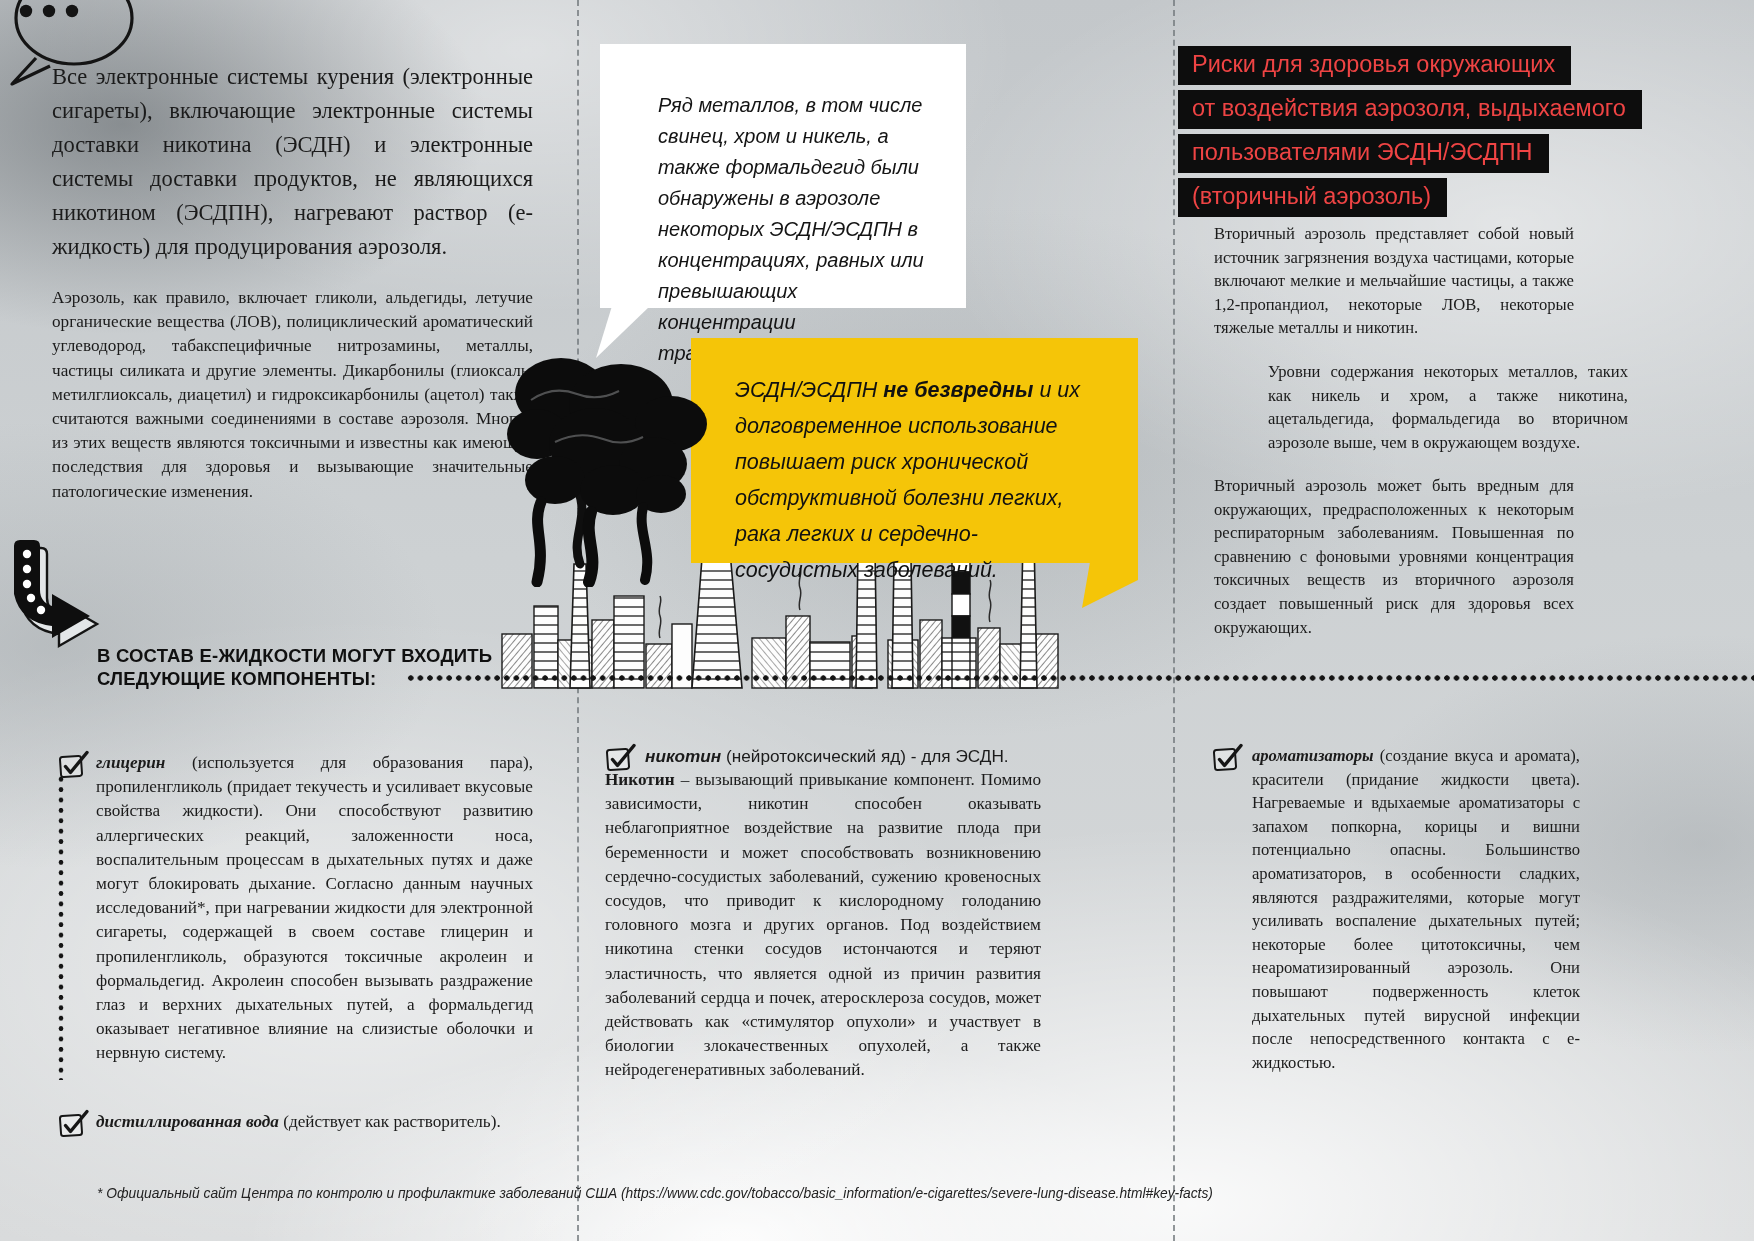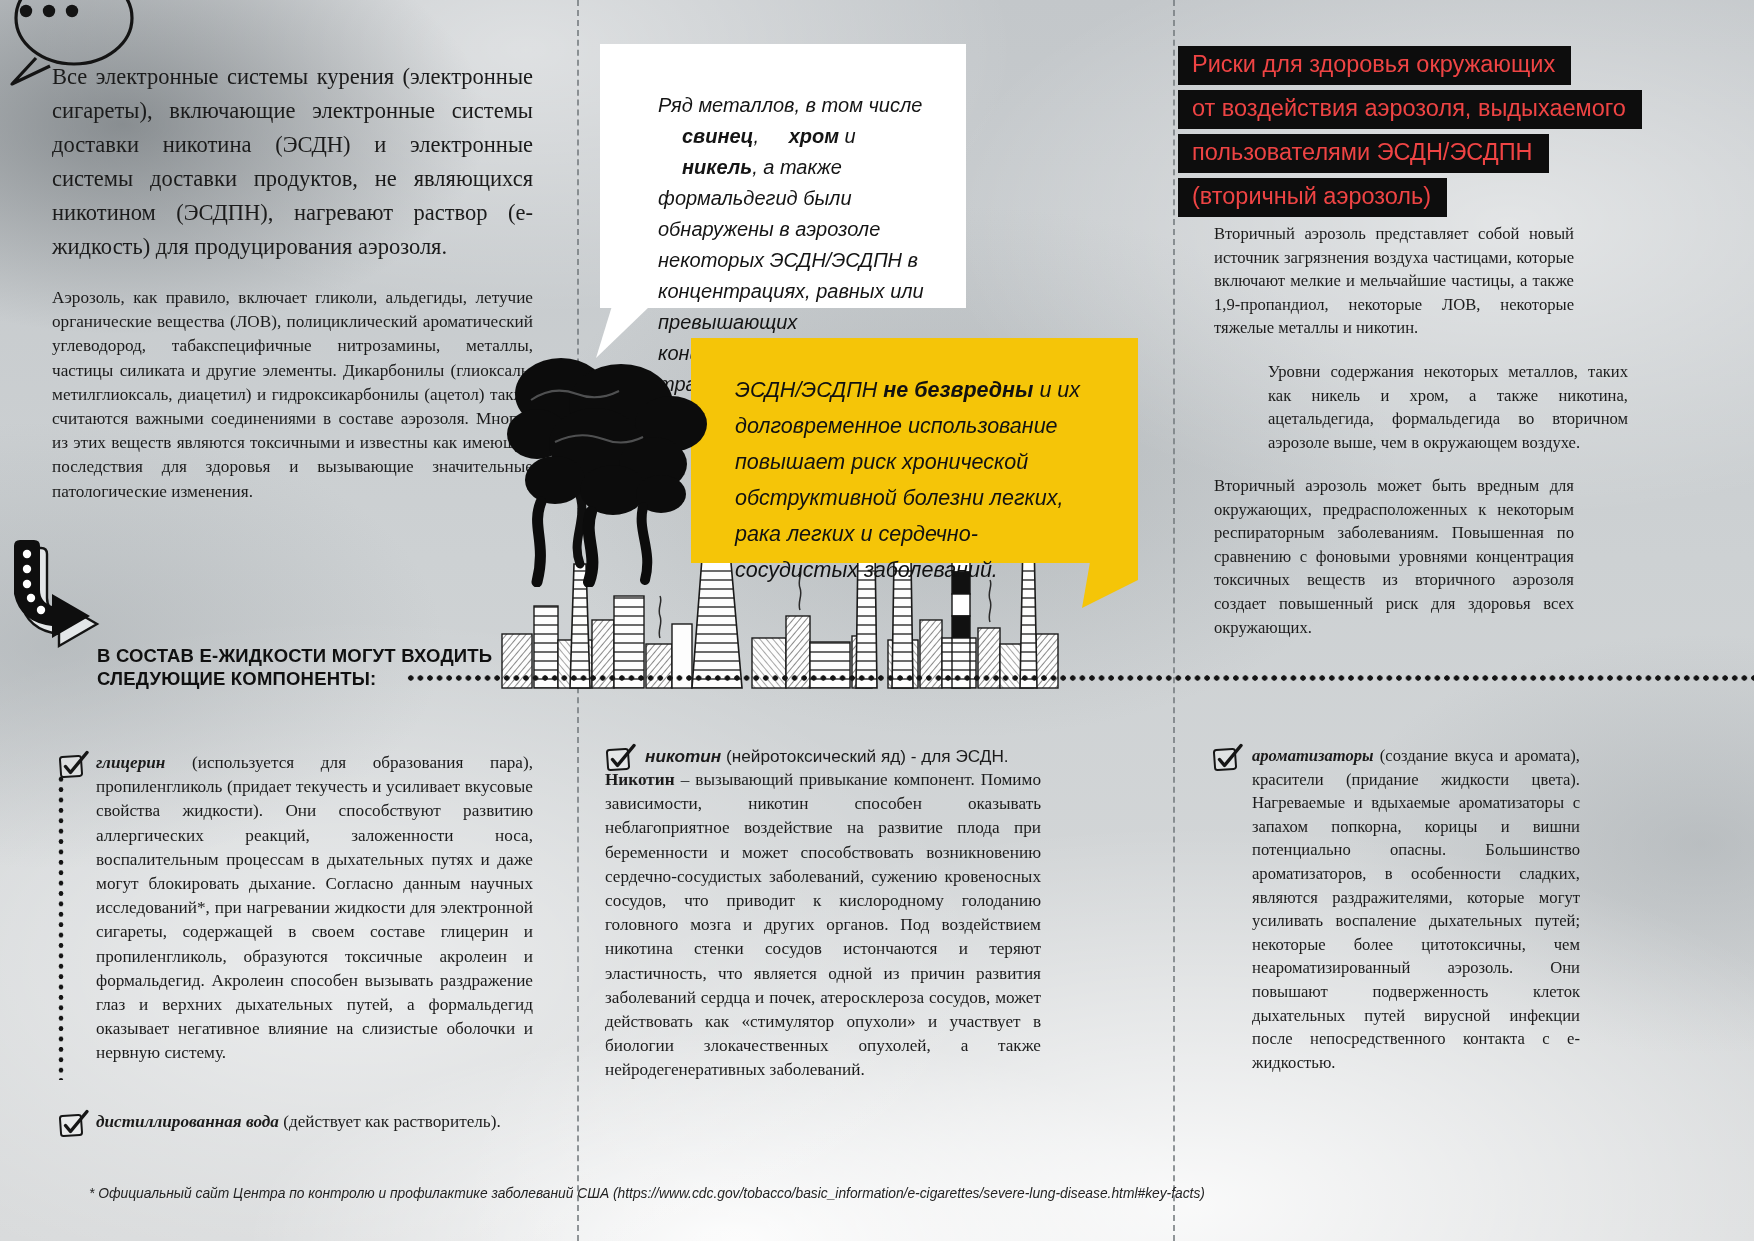--- a/index.html
+++ b/index.html
@@ -26,21 +26,21 @@
   .vdots{position:absolute;width:8px;z-index:2;
     background-image:radial-gradient(circle,#141414 2.1px,transparent 2.7px);
     background-size:8px 10.4px;background-repeat:repeat-y;}
   p{margin:0;}
   .just{text-align:justify;font-family:Liberation Serif, serif;}
   .intro{font-size:22.5px;line-height:34px;}
   .body{font-size:17.2px;line-height:24.2px;}
   .body-sm{font-size:16.6px;line-height:23.6px;}
   .heading{font-size:18.5px;line-height:23px;font-weight:700;letter-spacing:.2px;color:#101010;}
   .note{font-style:italic;font-size:20px;line-height:31px;color:#141414;}
-  .note .b{font-weight:700;margin-left:24px;}
+  .note .b{font-weight:400;}
   .warn{font-style:italic;font-size:21.5px;line-height:36px;color:#111;}
   .warn .b{font-weight:700;font-style:italic;}
   .rich .b{font-weight:700;}
   .lead{font-weight:700;font-style:italic;}
   .whitebox{background:#fff;z-index:3;}
   .yellowbox{z-index:3;}
   .check-item{position:absolute;z-index:5;margin-top:20px;}
   .check-item .cbx{position:absolute;left:0;top:-2px;}
   .tbar-row{margin-bottom:5px;}
   .tbar{display:inline-block;color:#ef4444;font-size:23.5px;line-height:28px;padding:4px 16px 7px 14px;}
@@ -236,31 +236,31 @@
 
   <p class="abs body just rich" style="left:605px;top:768px;width:436px;z-index:5"><span class="b">Никотин</span><span> – вызывающий привыкание компонент. Помимо зависимости, никотин способен оказывать неблагоприятное воздействие на развитие плода при беременности и может способствовать возникновению сердечно-сосудистых заболеваний, сужению кровеносных сосудов, что приводит к кислородному голоданию головного мозга и других органов. Под воздействием никотина стенки сосудов истончаются и теряют эластичность, что является одной из причин развития заболеваний сердца и почек, атеросклероза сосудов, может действовать как «стимулятор опухоли» и участвует в биологии злокачественных опухолей, а также нейродегенеративных заболеваний.</span></p>
 
   <div class="abs" style="left:1178px;top:46px;z-index:4">
     <div class="tbar-row"><span class="tbar" style="background:#0D0D0D">Риски для здоровья окружающих</span></div>
     <div class="tbar-row"><span class="tbar" style="background:#0D0D0D">от воздействия аэрозоля, выдыхаемого</span></div>
     <div class="tbar-row"><span class="tbar" style="background:#0D0D0D">пользователями ЭСДН/ЭСДПН</span></div>
     <div class="tbar-row"><span class="tbar" style="background:#0D0D0D">(вторичный аэрозоль)</span></div>
   </div>
 
-  <p class="abs body-sm just" style="left:1214px;top:222px;width:360px">Вторичный аэрозоль представляет собой новый источник загрязнения воздуха частицами, которые включают мелкие и мельчайшие частицы, а также 1,9-пропандиол, некоторые ЛОВ, некоторые тяжелые металлы и никотин.</p>
+  <p class="abs body-sm just" style="left:1214px;top:222px;width:360px">Вторичный аэрозоль представляет собой новый источник загрязнения воздуха частицами, которые включают мелкие и мельчайшие частицы, а также 1,2-пропандиол, некоторые ЛОВ, некоторые тяжелые металлы и никотин.</p>
   <p class="abs body-sm just" style="left:1268px;top:360px;width:360px">Уровни содержания некоторых металлов, таких как никель и хром, а также никотина, ацетальдегида, формальдегида во вторичном аэрозоле выше, чем в окружающем воздухе.</p>
   <p class="abs body-sm just" style="left:1214px;top:474px;width:360px">Вторичный аэрозоль может быть вредным для окружающих, предрасположенных к некоторым респираторным заболеваниям. Повышенная по сравнению с фоновыми уровнями концентрация токсичных веществ из вторичного аэрозоля создает повышенный риск для здоровья всех окружающих.</p>
 
   <div class="check-item" style="left:1212px;top:724px;width:368px">
     <span class="cbx">
       <svg width="34" height="31" viewBox="0 0 34 31">
         <rect x="2.5" y="7.5" width="21" height="20" rx="2.5" transform="rotate(-4 13 17.5)" fill="rgba(255,255,255,.35)" stroke="#161616" stroke-width="2"></rect>
         <path d="M7.5 17.5 L12.5 23.5 L29 3.5" fill="none" stroke="#161616" stroke-width="3.4" stroke-linecap="round" stroke-linejoin="round"></path>
       </svg>
     </span>
     <p class="body-sm just" style="margin-left:40px">
       <span class="lead">ароматизаторы</span><span> (создание вкуса и аромата), красители (придание жидкости цвета). Нагреваемые и вдыхаемые ароматизаторы с запахом попкорна, корицы и вишни потенциально опасны. Большинство ароматизаторов, в особенности сладких, являются раздражителями, которые могут усиливать воспаление дыхательных путей; некоторые более цитотоксичны, чем неароматизированный аэрозоль. Они повышают подверженность клеток дыхательных путей вирусной инфекции после непосредственного контакта с е-жидкостью.</span>
     </p>
   </div>
 
-  <p class="abs footnote" style="left:89px;top:1186px;width:1300px">* Официальный сайт Центра по контролю и профилактике заболеваний США (https://www.cdc.gov/tobacco/basic_information/e-cigarettes/severe-lung-disease.html#key-facts)</p>
+  <p class="abs footnote" style="left:97px;top:1186px;width:1300px">* Официальный сайт Центра по контролю и профилактике заболеваний США (https://www.cdc.gov/tobacco/basic_information/e-cigarettes/severe-lung-disease.html#key-facts)</p>
 
 </div>
 
 </body></html>

